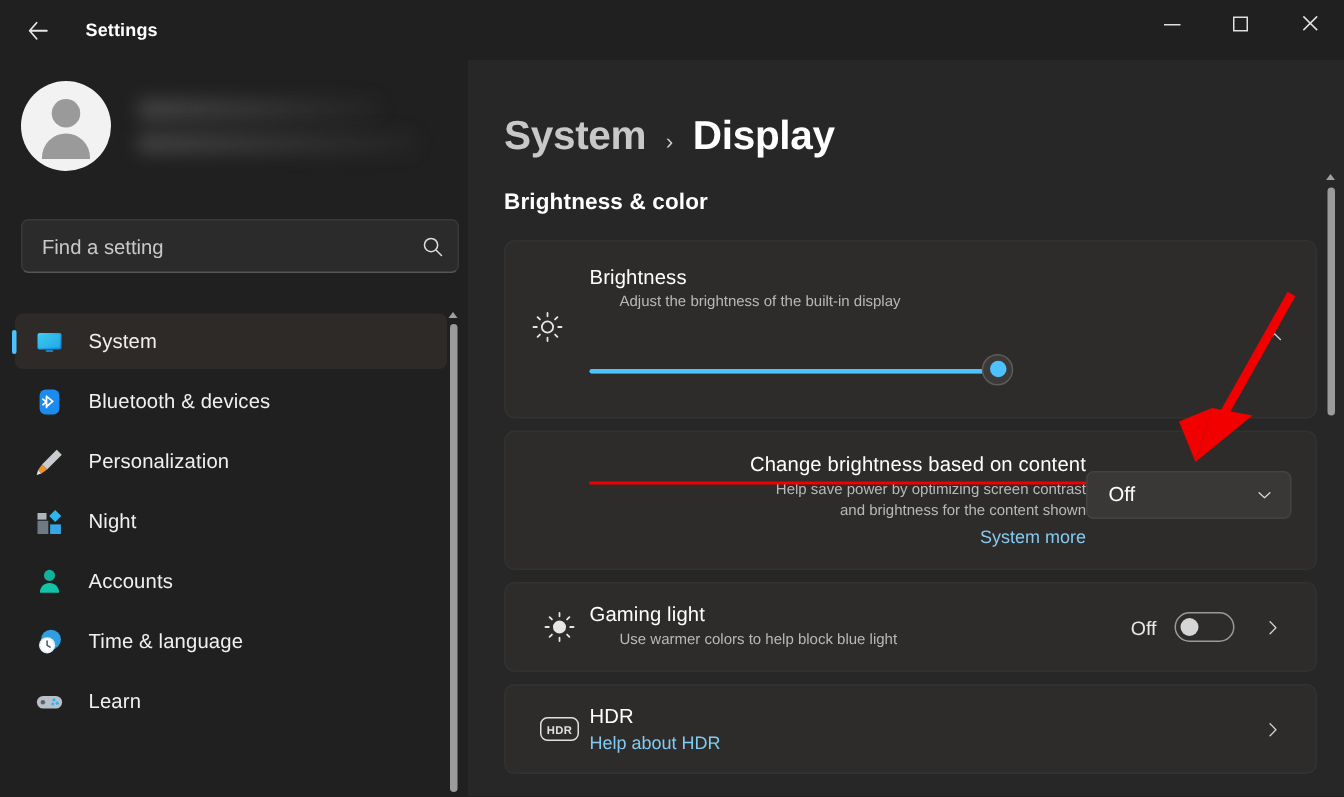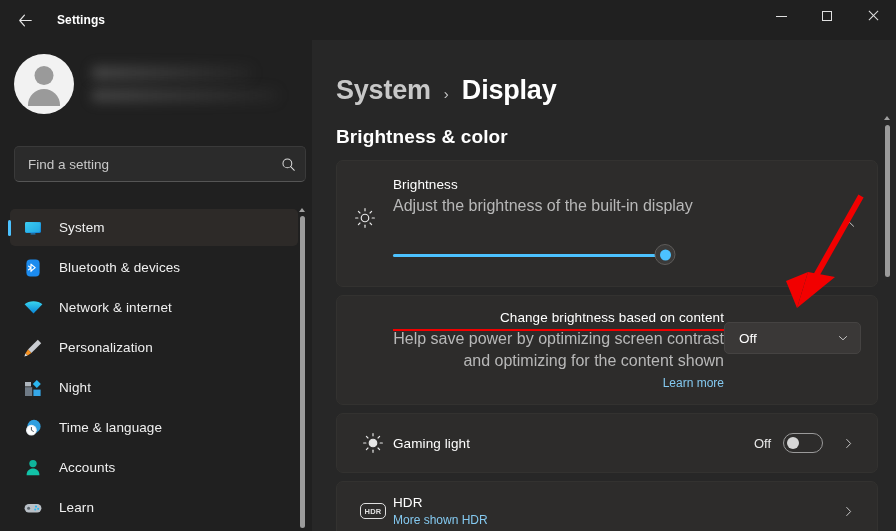--- a/index.html
+++ b/index.html
@@ -120,37 +120,37 @@
     position: absolute; left: 312px; top: 40px; width: 584px; height: 491px;
     background: #272727; overflow: hidden;
   }
   .breadcrumb {
     display: flex; align-items: baseline; padding: 22px 0 0 24px;
   }
   .crumb-parent { font-size: 27px; color: #c8c8c8; font-weight: 600; letter-spacing: -.2px; }
   .crumb-sep { font-size: 15px; color: #c8c8c8; margin: 0 13px; }
   .crumb-current { font-size: 27px; color: #ffffff; font-weight: 600; letter-spacing: -.2px; margin-top: 13px; }
   .section-title {
-    font-size: 19px; font-weight: 700; color: #ffffff; padding: 20px 0 0 24px; letter-spacing: .1px;
+    font-size: 15px; font-weight: 700; color: #ffffff; padding: 20px 0 0 24px; letter-spacing: .1px;
   }
 
   .cards { position: absolute; left: 24px; top: 120px; width: 542px; }
   .card {
     background: #2d2c2b; border: 1px solid #333230; border-radius: 7px;
     margin-bottom: 8px; position: relative;
   }
   .card.sub { background: #2d2c2b; text-align: right; }
 
   .row { display: flex; align-items: center; padding: 0 16px; min-height: 58px; }
   .row-icon {
     width: 40px; flex: none; display: flex; align-items: center; justify-content: center; color: #e6e6e6;
   }
   .row-text { flex: 1; padding: 10px 0; }
   .row-title { font-size: 13.5px; color: #ffffff; letter-spacing: .1px; }
-  .row-sub { font-size: 16px; color: #b8b8b8; margin-top: 3px; line-height: 1.38; }
+  .row-sub { font-size: 10px; color: #b8b8b8; margin-top: 3px; line-height: 1.38; margin-left: 20px; }
   .link { font-size: 12px; color: #84c9f0; cursor: pointer; }
   .row-right { display: flex; align-items: center; gap: 12px; padding-left: 10px; }
 
   .chev {
     width: 26px; height: 26px; display: flex; align-items: center; justify-content: center;
     color: #cfcfcf; cursor: pointer; border-radius: 4px;
   }
 
   
   .brightness-card { padding-bottom: 4px; }
@@ -283,34 +283,20 @@
       <div class="navitem">
         <div class="nav-icon">
           <svg width="20" height="20" viewBox="0 0 20 20">
             <rect x="3.4" y="1.6" width="13.2" height="16.8" rx="4" fill="#1b8bef"></rect>
             <path d="M8 6.2 L12.2 9.6 L8 13 M8 6.2 V13.6 M8 10 L5.6 11.8 M8 10 L5.6 8.1" stroke="#ffffff" stroke-width="1.15" fill="none" stroke-linecap="round" stroke-linejoin="round"></path>
           </svg>
         </div>
         <div class="nav-label">Bluetooth &amp; devices</div>
       </div>
 
-      <div class="navitem">
-        <div class="nav-icon">
-          <svg width="21" height="21" viewBox="0 0 21 21">
-            <defs>
-                <linearGradient id="gwifi" x1="0" y1="0" x2="0" y2="1">
-              <stop offset="0" stop-color="#39d6ef"></stop>
-                  <stop offset="1" stop-color="#0a86d8"></stop>
-            </linearGradient>
-              </defs>
-            <path d="M1.6 7.2 C5.8 3.2 15.2 3.2 19.4 7.2 L10.5 16.4 Z" fill="url(#gwifi)"></path>
-          </svg>
-        </div>
-        <div class="nav-label">Network &amp; internet</div>
-      </div>
 
       <div class="navitem">
         <div class="nav-icon">
           <svg width="20" height="20" viewBox="0 0 20 20">
             <path d="M14.8 1.8 L18.2 5.2 L8.4 15 L5 11.6 Z" fill="#c9ccd1"></path>
             <path d="M5 11.6 L8.4 15 L4.6 17.6 L2.4 15.4 Z" fill="#f59223"></path>
             <path d="M2.4 15.4 L4.6 17.6 L1.4 18.6 Z" fill="#e0e3e7"></path>
           </svg>
         </div>
         <div class="nav-label">Personalization</div>
@@ -319,43 +305,43 @@
       <div class="navitem">
         <div class="nav-icon">
           <svg width="20" height="20" viewBox="0 0 20 20">
             <rect x="2" y="9.2" width="7.2" height="8.8" fill="#6f7a85"></rect>
             <rect x="2" y="4" width="6" height="4.4" fill="#aeb6bd"></rect>
             <rect x="10.4" y="11.6" width="7.2" height="6.4" fill="#35a7e8"></rect>
             <path d="M13.8 2 L17.8 6 L13.8 10 L9.8 6 Z" fill="#2bb7f0"></path>
           </svg>
         </div>
         <div class="nav-label">Night</div>
+      </div>
+
+      <div class="navitem">
+        <div class="nav-icon">
+          <svg width="20" height="20" viewBox="0 0 20 20">
+            <circle cx="10" cy="5.6" r="3.7" fill="#0fb39b"></circle>
+            <path d="M3.6 17.2 C3.6 12.9 6.5 10.6 10 10.6 C13.5 10.6 16.4 12.9 16.4 17.2 Z" fill="#12c3a8"></path>
+          </svg>
+        </div>
+        <div class="nav-label">Accounts</div>
       </div>
 
       <div class="navitem">
         <div class="nav-icon">
           <svg width="20" height="20" viewBox="0 0 20 20">
             <circle cx="11" cy="8.4" r="6.6" fill="#2f9fe0"></circle>
             <path d="M4.6 12.2 A6.8 6.8 0 0 0 14.2 14.3 L11 8.4 Z" fill="#1c7ec0"></path>
             <circle cx="8.4" cy="12.2" r="5.4" fill="#e9eef2"></circle>
             <circle cx="8.4" cy="12.2" r="4.3" fill="#ffffff"></circle>
             <path d="M8.4 9.4 V12.2 L10.4 13.4" stroke="#4a5560" stroke-width="1" fill="none" stroke-linecap="round"></path>
           </svg>
         </div>
         <div class="nav-label">Time &amp; language</div>
-      </div>
-
-      <div class="navitem">
-        <div class="nav-icon">
-          <svg width="20" height="20" viewBox="0 0 20 20">
-            <circle cx="10" cy="5.6" r="3.7" fill="#0fb39b"></circle>
-            <path d="M3.6 17.2 C3.6 12.9 6.5 10.6 10 10.6 C13.5 10.6 16.4 12.9 16.4 17.2 Z" fill="#12c3a8"></path>
-          </svg>
-        </div>
-        <div class="nav-label">Accounts</div>
       </div>
 
       <div class="navitem">
         <div class="nav-icon">
           <svg width="20" height="20" viewBox="0 0 20 20">
             <rect x="1.6" y="6" width="16.8" height="8.4" rx="4.2" fill="#b9c0c7"></rect>
             <circle cx="5.6" cy="10.2" r="1.5" fill="#5a636b"></circle>
             <circle cx="13" cy="8.6" r="1.1" fill="#2bb7f0"></circle>
             <circle cx="15.2" cy="10.8" r="1.1" fill="#2bb7f0"></circle>
             <circle cx="12.2" cy="11.4" r="1" fill="#2bb7f0"></circle>
@@ -418,22 +404,22 @@
           </div>
         </div>
       </div>
 
       <div class="card sub">
         <div class="subrow">
           <div class="subrow-text">
             <div class="row-title">Change brightness based on content</div>
             <div class="underline-annot" id="annotUnderline" style="width: 331px; background: rgb(242, 0, 0);"></div>
             <div class="row-sub">Help save power by optimizing screen contrast</div>
-            <div class="row-sub" style="margin-top:0;">and optimizing for the content shown</div>
-            <div class="link" style="margin-top:4px;">Learn more</div>
+            <div class="row-sub" style="margin-top:0;">and brightness for the content shown</div>
+            <div class="link" style="margin-top:4px;">System more</div>
           </div>
           <div class="dropdown">
             <span class="dropdown-value">Off</span>
             <svg width="12" height="12" viewBox="0 0 16 16">
               <path d="M3.2 6 L8 10.4 L12.8 6" stroke="#d8d8d8" stroke-width="1.15" fill="none" stroke-linecap="round" stroke-linejoin="round"></path>
             </svg>
           </div>
         </div>
       </div>
 
@@ -449,20 +435,21 @@
                   <path d="M19.8 12 H22.2"></path>
                 <path d="M4.8 4.8 L6.5 6.5"></path>
                   <path d="M17.5 17.5 L19.2 19.2"></path>
                 <path d="M19.2 4.8 L17.5 6.5"></path>
                   <path d="M6.5 17.5 L4.8 19.2"></path>
               </g>
             </svg>
           </div>
           <div class="row-text">
             <div class="row-title">Gaming light</div>
+            <div class="row-sub">Use warmer colors to help block blue light</div>
           </div>
           <div class="row-right">
             <span class="state-label">Off</span>
             <div class="toggle">
               <div class="toggle-knob"></div>
             </div>
             <div class="chev">
               <svg width="13" height="13" viewBox="0 0 16 16">
                 <path d="M5.8 3 L10.6 8 L5.8 13" stroke="#cfcfcf" stroke-width="1.15" fill="none" stroke-linecap="round" stroke-linejoin="round"></path>
               </svg>
@@ -471,21 +458,21 @@
         </div>
       </div>
 
       <div class="card">
         <div class="row">
           <div class="row-icon">
             <div class="hdr-badge">HDR</div>
           </div>
           <div class="row-text">
             <div class="row-title">HDR</div>
-            <div class="link" style="margin-top:3px;">More shown HDR</div>
+            <div class="link" style="margin-top:3px;">Help about HDR</div>
           </div>
           <div class="row-right">
             <div class="chev">
               <svg width="13" height="13" viewBox="0 0 16 16">
                 <path d="M5.8 3 L10.6 8 L5.8 13" stroke="#cfcfcf" stroke-width="1.15" fill="none" stroke-linecap="round" stroke-linejoin="round"></path>
               </svg>
             </div>
           </div>
         </div>
       </div>

